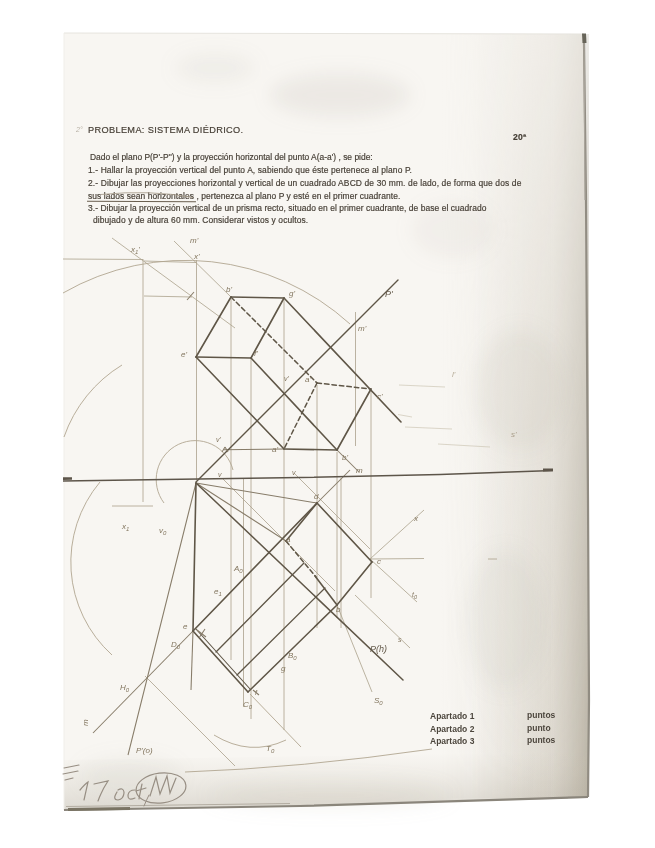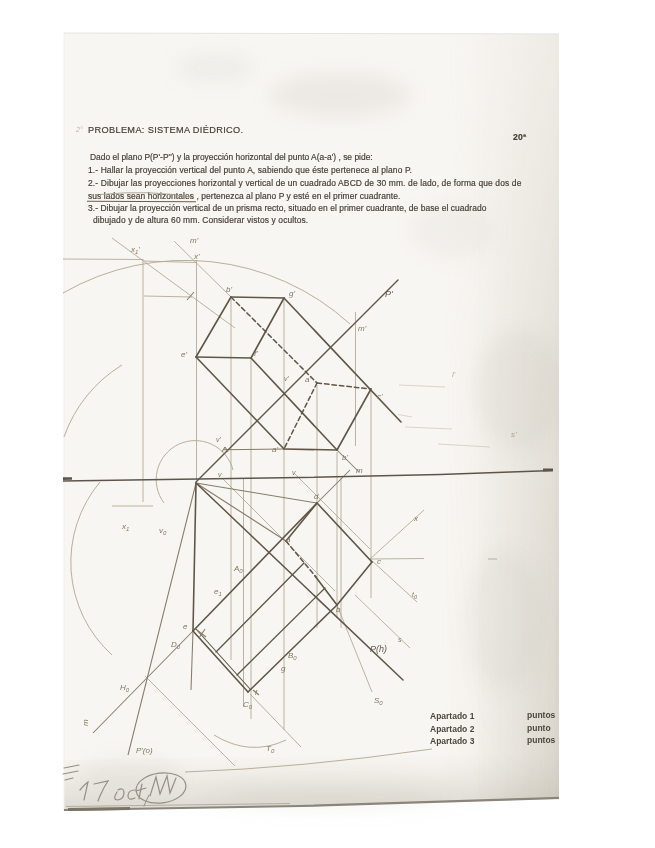--- a/index.html
+++ b/index.html
@@ -1,16 +1,16 @@
 <!DOCTYPE html>
 <html><head>
 <meta charset="utf-8">
 <style>
   html,body{margin:0;padding:0;background:#ffffff;}
-  .wrap{position:relative;width:559px;height:848px;overflow:hidden;background:#ffffff;
+  .wrap{position:relative;width:655px;height:848px;overflow:hidden;background:#ffffff;
         font-family:"Liberation Sans", sans-serif;}
   svg{position:absolute;left:0;top:0;}
 </style>
 </head>
 <body>
 <div class="wrap">
 <svg width="655" height="848" viewBox="0 0 655 848">
 <defs>
   <linearGradient id="rshade" x1="0" y1="0" x2="1" y2="0">
     <stop offset="0" stop-color="#cac3b5" stop-opacity="0"></stop>

